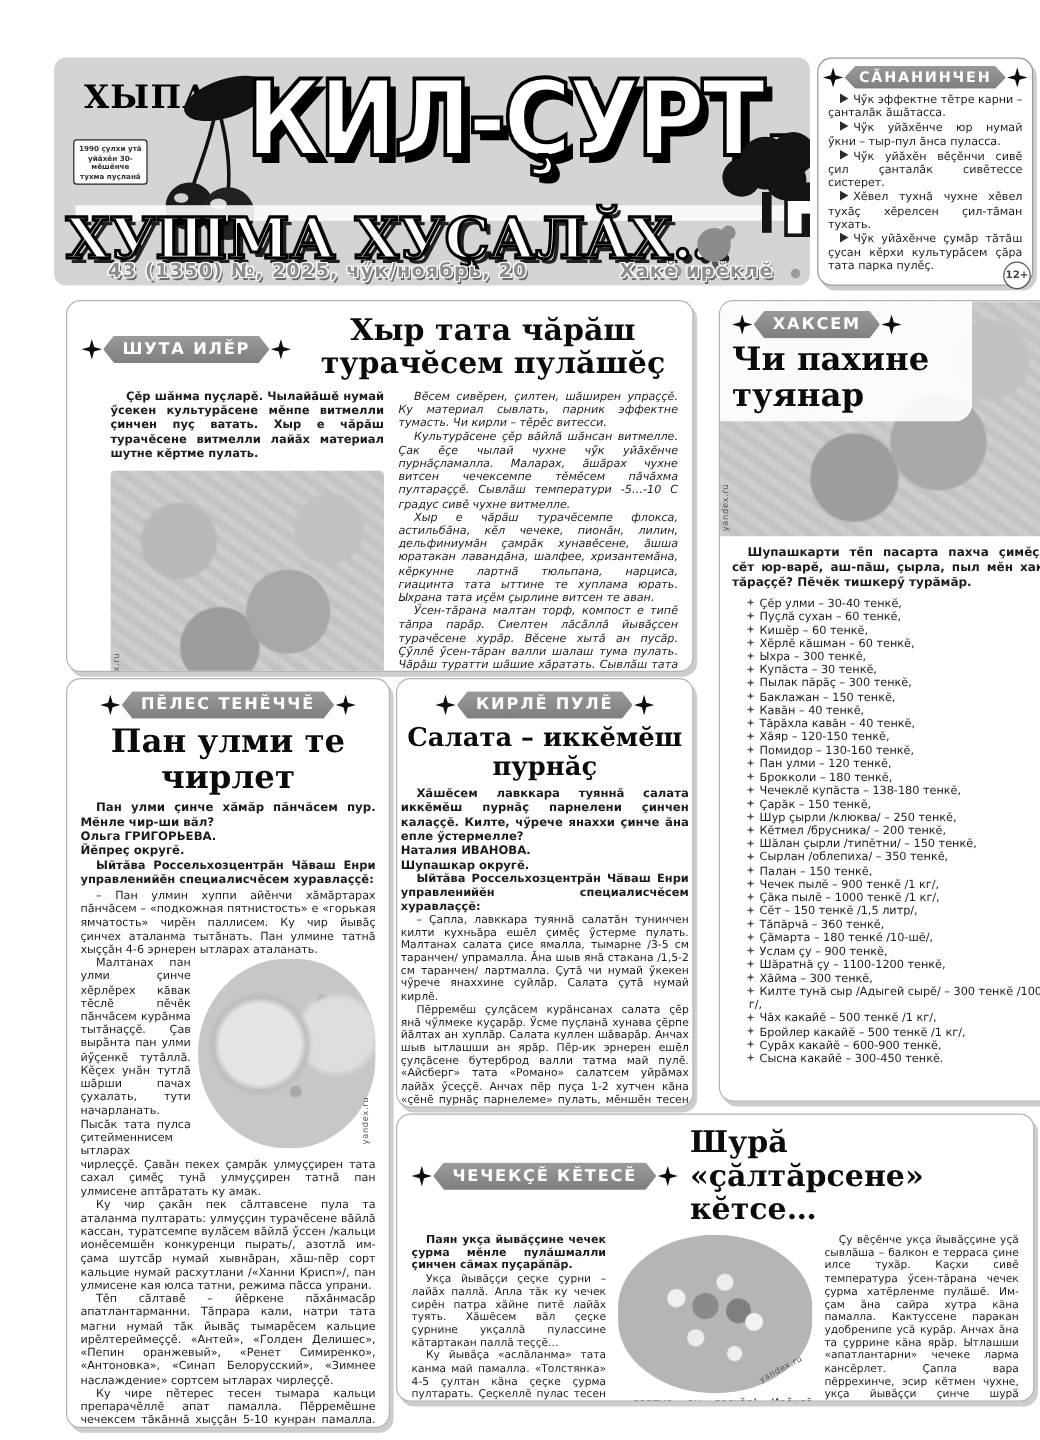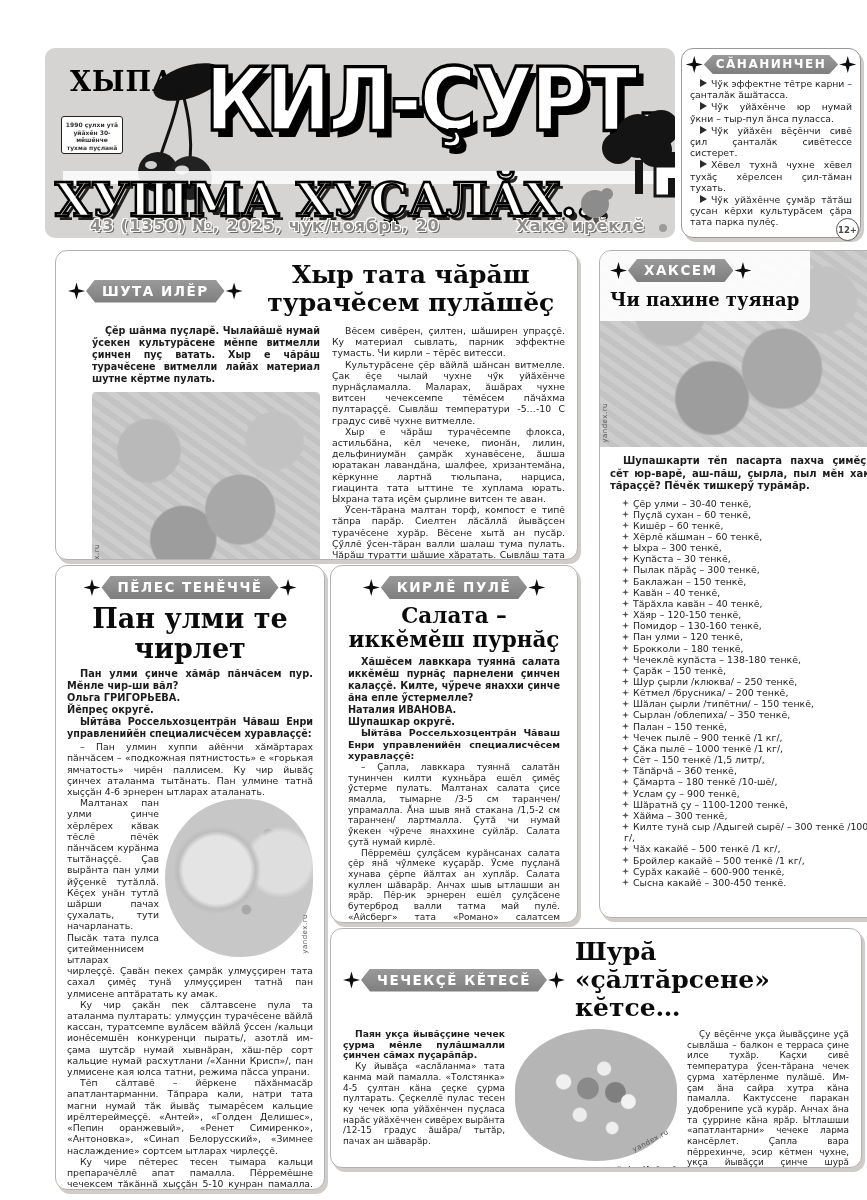--- a/index.html
+++ b/index.html
@@ -74,30 +74,30 @@
 
   
   .a1 { left:55px; top:250px; width:523px; height:310px; padding:10px 12px; }
   .a1-head { display:flex; }
   .a1-head .rubric-wrap { margin-top:4px; }
   .a1 .headline { flex:1; text-align:center; font-size:25px; line-height:28px; margin-left:14px; }
   .a1-cols { display:flex; gap:12px; margin-top:8px;padding-left:24px; }
   .a1-left { width:228px; flex:0 0 auto; }
   .a1-left .lead { font-size:9.6px; line-height:12px; text-align:justify; text-indent:13px; }
   .a1-photo { width:228px; height:196px; margin-top:7px; }
-  .a1-right { flex:1; }
+  .a1-right { flex:1;font-style:italic; }
 
   
   .haksem { left:583px; top:250px; width:282px; height:668px;margin-left:16px; }
   .haksem-top { position:relative; height:196px; }
   .haksem-photo { position:absolute; inset:0; border-radius:10px 10px 0 0; }
   .haksem-overlay { position:absolute; left:0; top:0; width:210px; padding:8px 6px 6px 10px;
     background:rgba(255,255,255,.92); border-radius:10px 0 14px 0; }
   .haksem-overlay .rubric-wrap { margin-bottom:3px; }
-  .haksem .headline { font-size:18px; line-height:30px; }
+  .haksem .headline { font-size:27px; line-height:30px; }
   .haksem-body { padding:8px 10px 6px; }
   .haksem-lead { font-weight:bold; font-size:10px; line-height:12.5px; text-align:justify; text-indent:13px; margin-bottom:5px; }
   .price-item { font-size:9.4px; line-height:11.15px; padding-left:14px; text-indent:-2px; }
 
   
   .a2 { left:55px; top:565px; width:270px; height:625px; padding:10px 11px; }
   .a2 .rubric-wrap { justify-content:center; }
   .a2 .headline { text-align:center; font-size:27px; line-height:30px; margin:5px 0 4px; }
   .a2 .lead { font-size:9.8px; line-height:12px; text-align:justify; text-indent:13px; }
   .a2 .intro { font-weight:bold; font-size:9.6px; line-height:11.6px; text-align:justify; text-indent:13px; }
@@ -106,21 +106,21 @@
     background:
       radial-gradient(circle at 35% 45%, #e4e4e4 0 26%, #bdbdbd 30%, transparent 34%),
       radial-gradient(circle at 37% 47%, #8e8e8e 0 4%, transparent 5%),
       radial-gradient(circle at 78% 40%, #dedede 0 20%, transparent 24%),
       radial-gradient(circle at 28% 30%, #9f9f9f 0 3%, transparent 4%),
       radial-gradient(circle at 55% 70%, #a8a8a8 0 3%, transparent 4%),
       radial-gradient(circle at 70% 22%, #ababab 0 2.5%, transparent 3.5%),
       #c7c7c7; position:relative; }
 
   
-  .a3 { left:330px; top:565px; width:248px; height:358px; padding:10px 17px; }
+  .a3 { left:330px; top:565px; width:248px; height:358px; padding:10px 3px; }
   .a3 .rubric-wrap { justify-content:center; }
   .a3 .headline { text-align:center; font-size:21.5px; line-height:24px; margin:5px 0 4px; }
   .a3 .lead { font-size:9.7px; line-height:11.9px; text-align:justify; text-indent:13px; }
   .a3 .intro { font-weight:bold; font-size:9.5px; line-height:11.5px; text-align:justify; text-indent:13px; }
   .a3 .body-txt { font-size:9px; line-height:10.7px; }
 
   
   .a4 { left:330px; top:928px; width:532px; height:240px; padding:9px 12px; }
   .a4-head { display:flex; align-items:center; }
   .a4 .headline { flex:1; text-align:left; font-size:25px; line-height:28px; margin-left:10px; }
@@ -330,20 +330,21 @@
       <div class="rubric-wrap">
         <span class="spark"></span>
         <span class="rubric">ЧЕЧЕКҪӖ КӖТЕСӖ</span>
         <span class="spark"></span>
       </div>
       <h1 class="headline">Шурă «ҫăлтăрсене» кӗтсе…</h1>
     </div>
     <div class="a4-cols">
       <div class="a4-col">
         <p class="lead">Паян укҫа йывăҫҫине чечек ҫурма мӗнле пулăшмалли ҫинчен сăмах пуҫарăпăр.</p>
+        <p>Укҫа йывăҫҫи ҫеҫке ҫурни – лайăх паллă. Апла тăк ку чечек сирӗн патра хăйне питӗ лайăх туять. Хăшӗсем вăл ҫеҫке ҫурнине укҫаллă пулассине кăтартакан паллă теҫҫӗ…</p>
         <p>Ку йывăҫа «аслăланма» тата канма май памалла. «Толстянка» 4-5 ҫултан кăна ҫеҫке ҫурма пултарать. Ҫеҫкеллӗ пулас тесен ку чечек юпа уйăхӗнчен пуҫласа нарăс уйăхӗччен сивӗрех вырăнта /12-15 градус ăшăра/ тытăр, пачах ан шăварăр.</p>
 
       </div>
       <div class="a4-col">
         <div class="flower-photo">
           <span class="wm diag">yandex.ru</span>
         </div>
         <p>лартма ан васкăр! Ирӗклӗ куршакра вăл тымара каять, чечек ҫурасси пирки шухăшламасть. Пăртак тăвăртарах пулни тата сайра шăварни кирлӗ ăна.</p>
       </div>
       <div class="a4-col">

